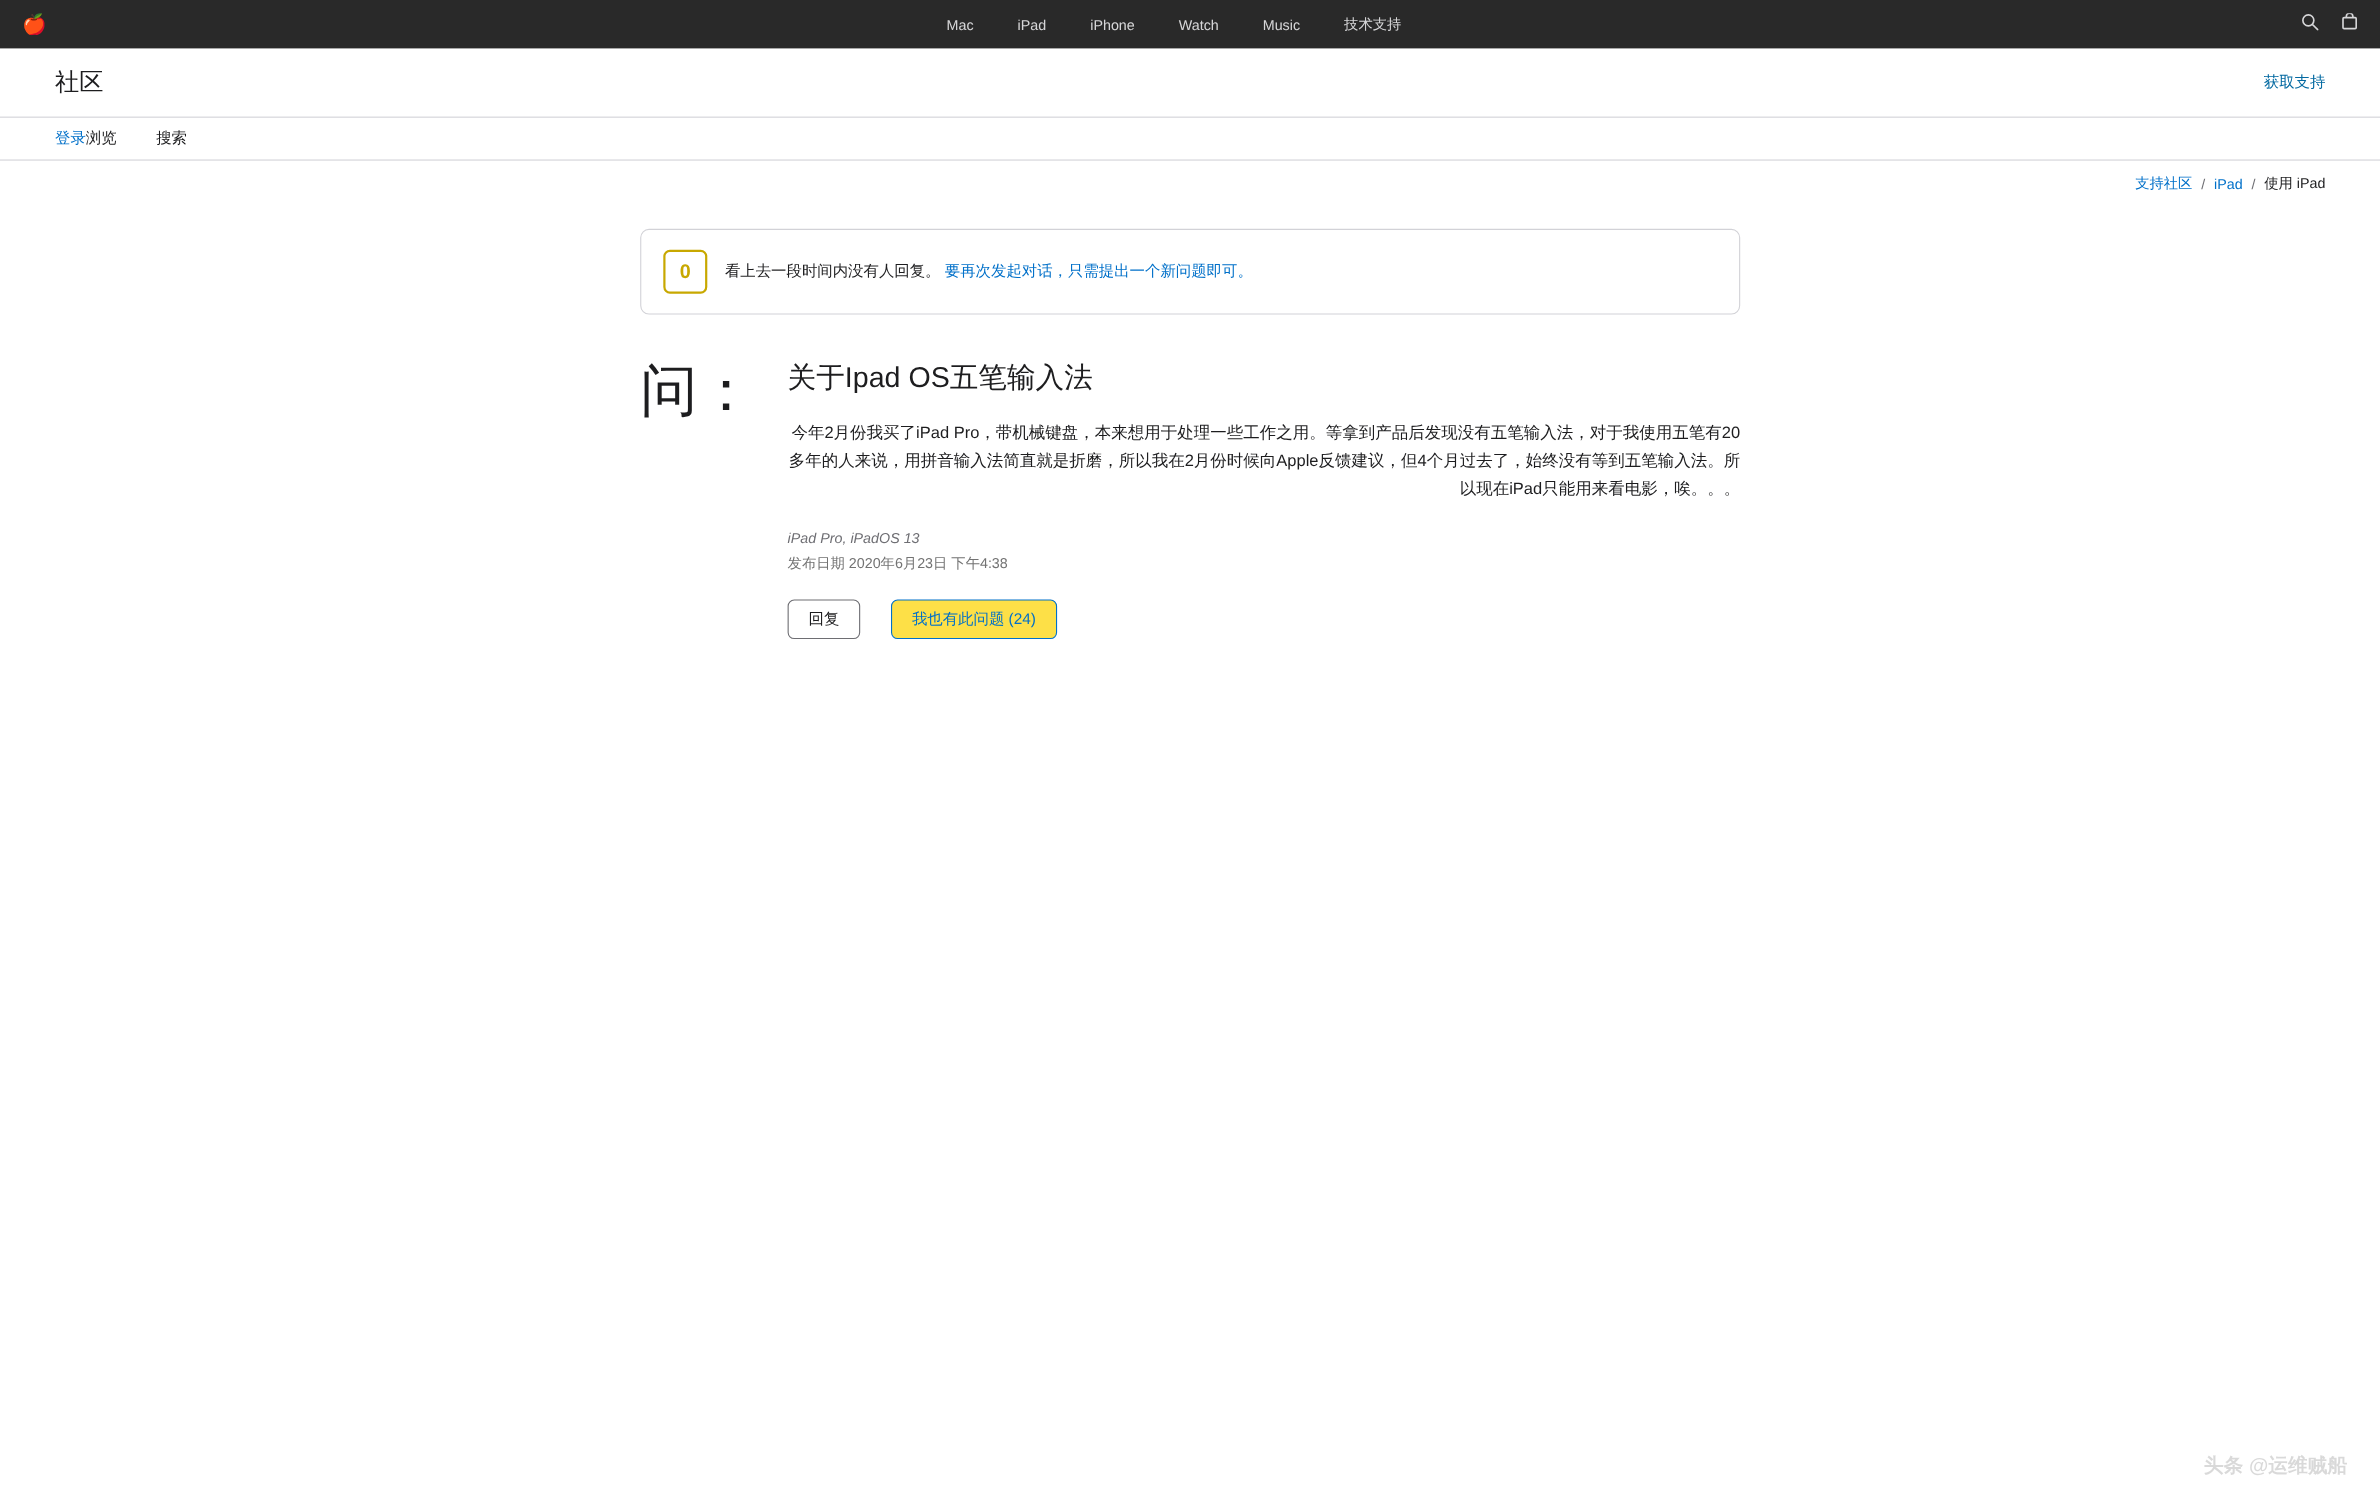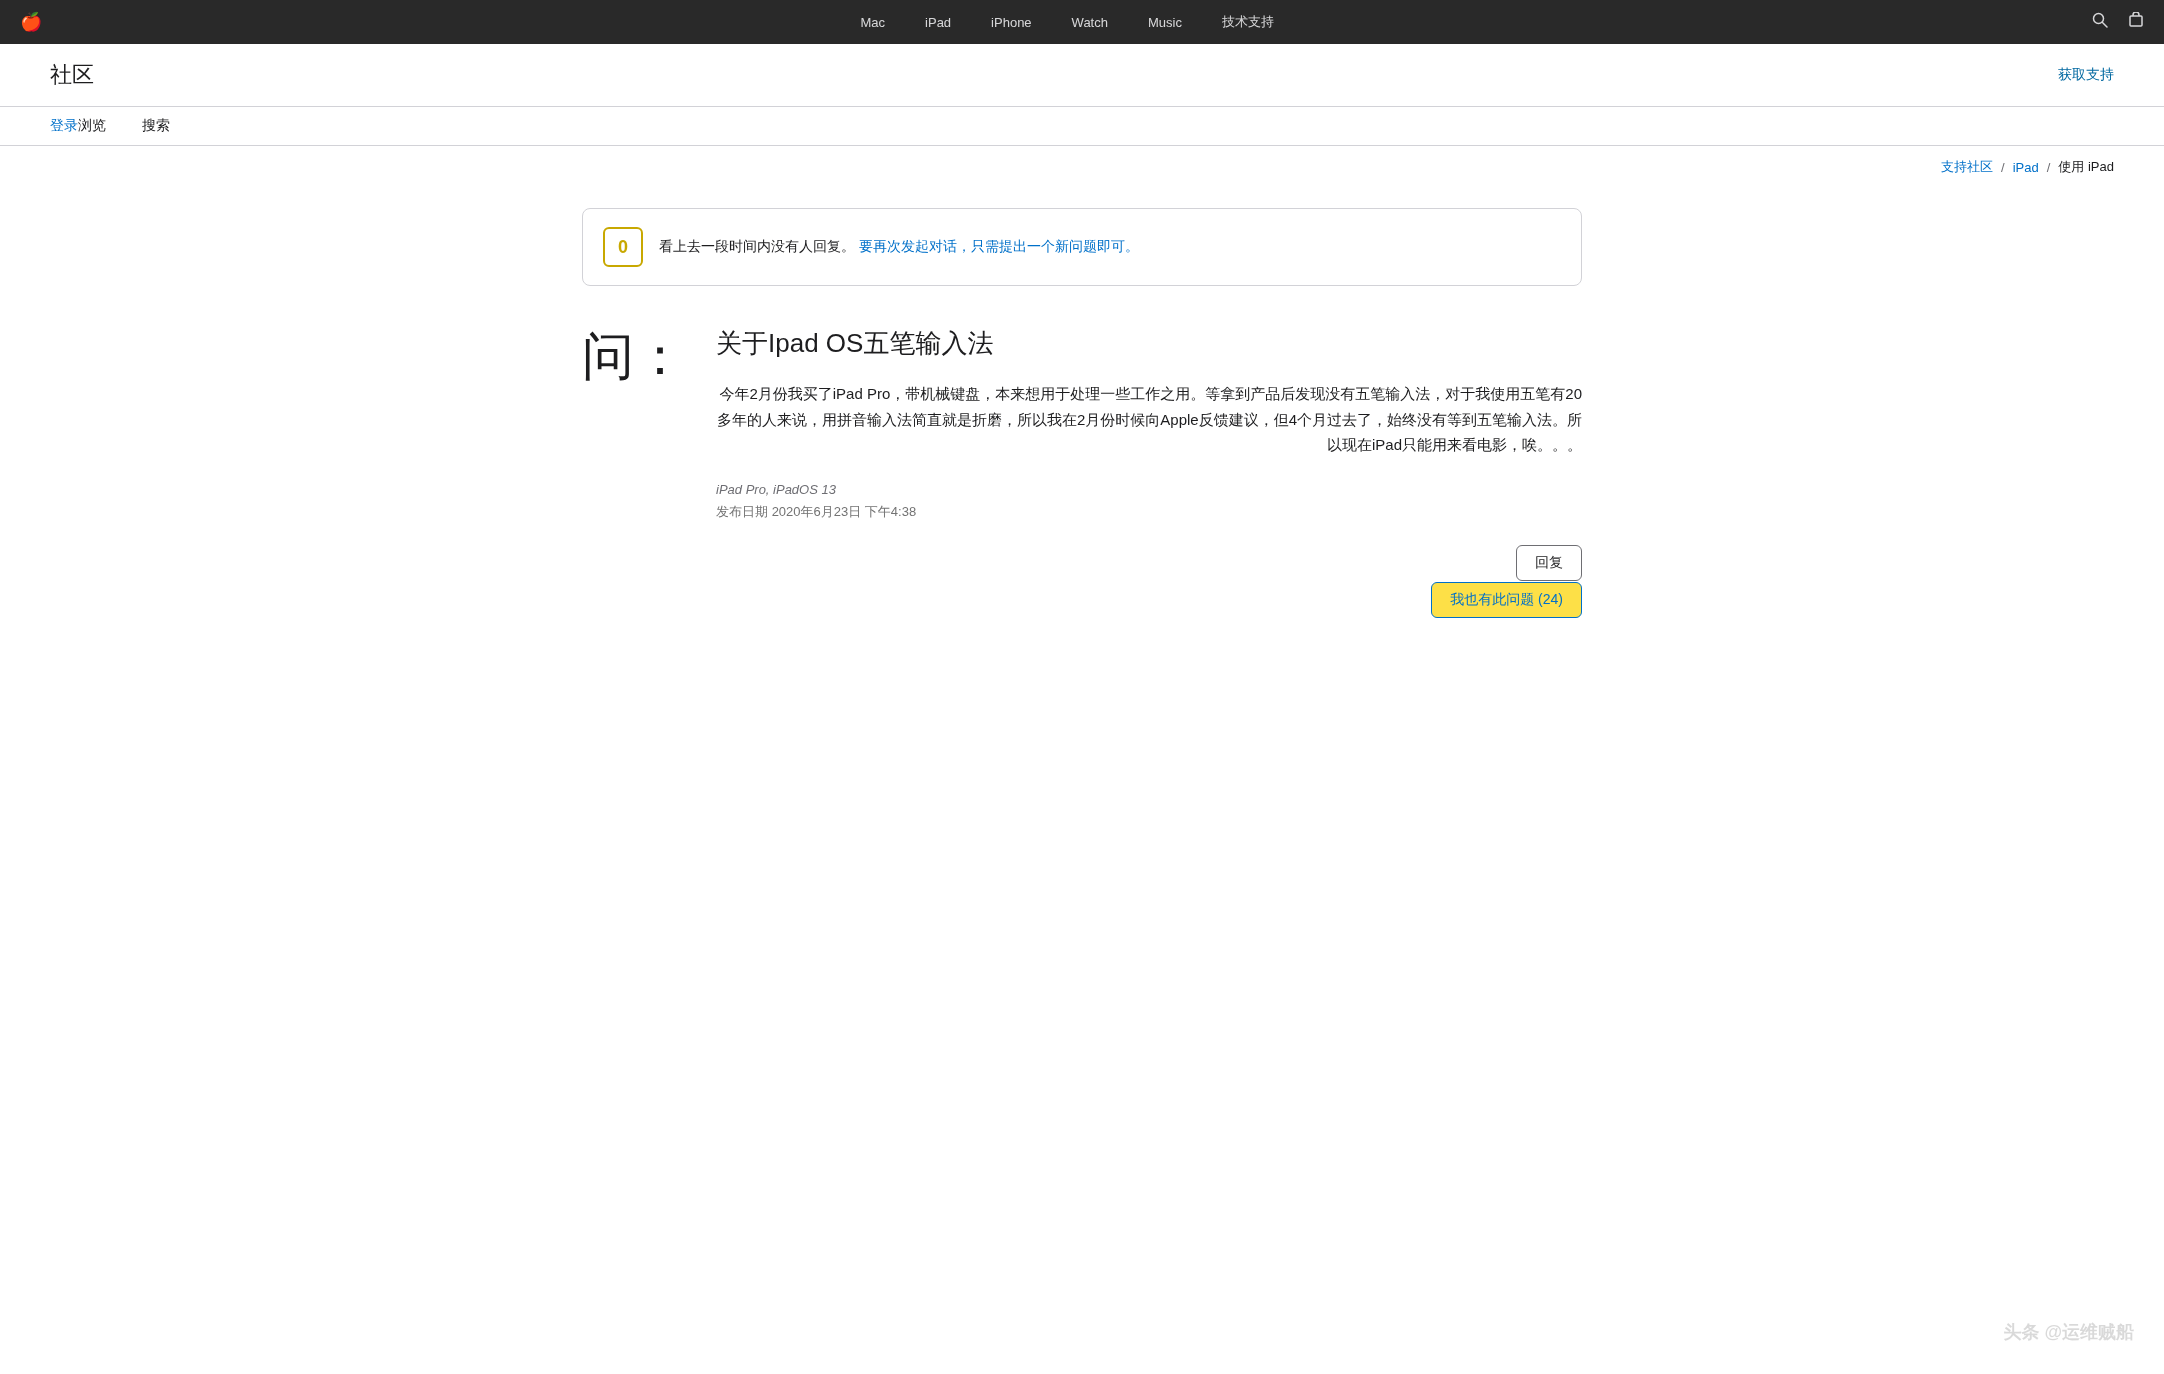--- a/index.html
+++ b/index.html
@@ -240,23 +240,22 @@
       margin-bottom: 6px;
       font-style: italic;
     }
     .post-date {
       font-size: 13px;
       color: #737373;
       margin-bottom: 24px;
     }
     .action-buttons {
       display: flex;
-      gap: 1px;
+      gap: 28px;
       align-items: flex-end;
-      flex-direction: column;
     }
     .btn-reply {
       border: 1px solid #6e6e73;
       background: #fff;
       color: #1d1d1f;
       padding: 8px 18px;
       border-radius: 6px;
       font-size: 14px;
       cursor: pointer;
     }

